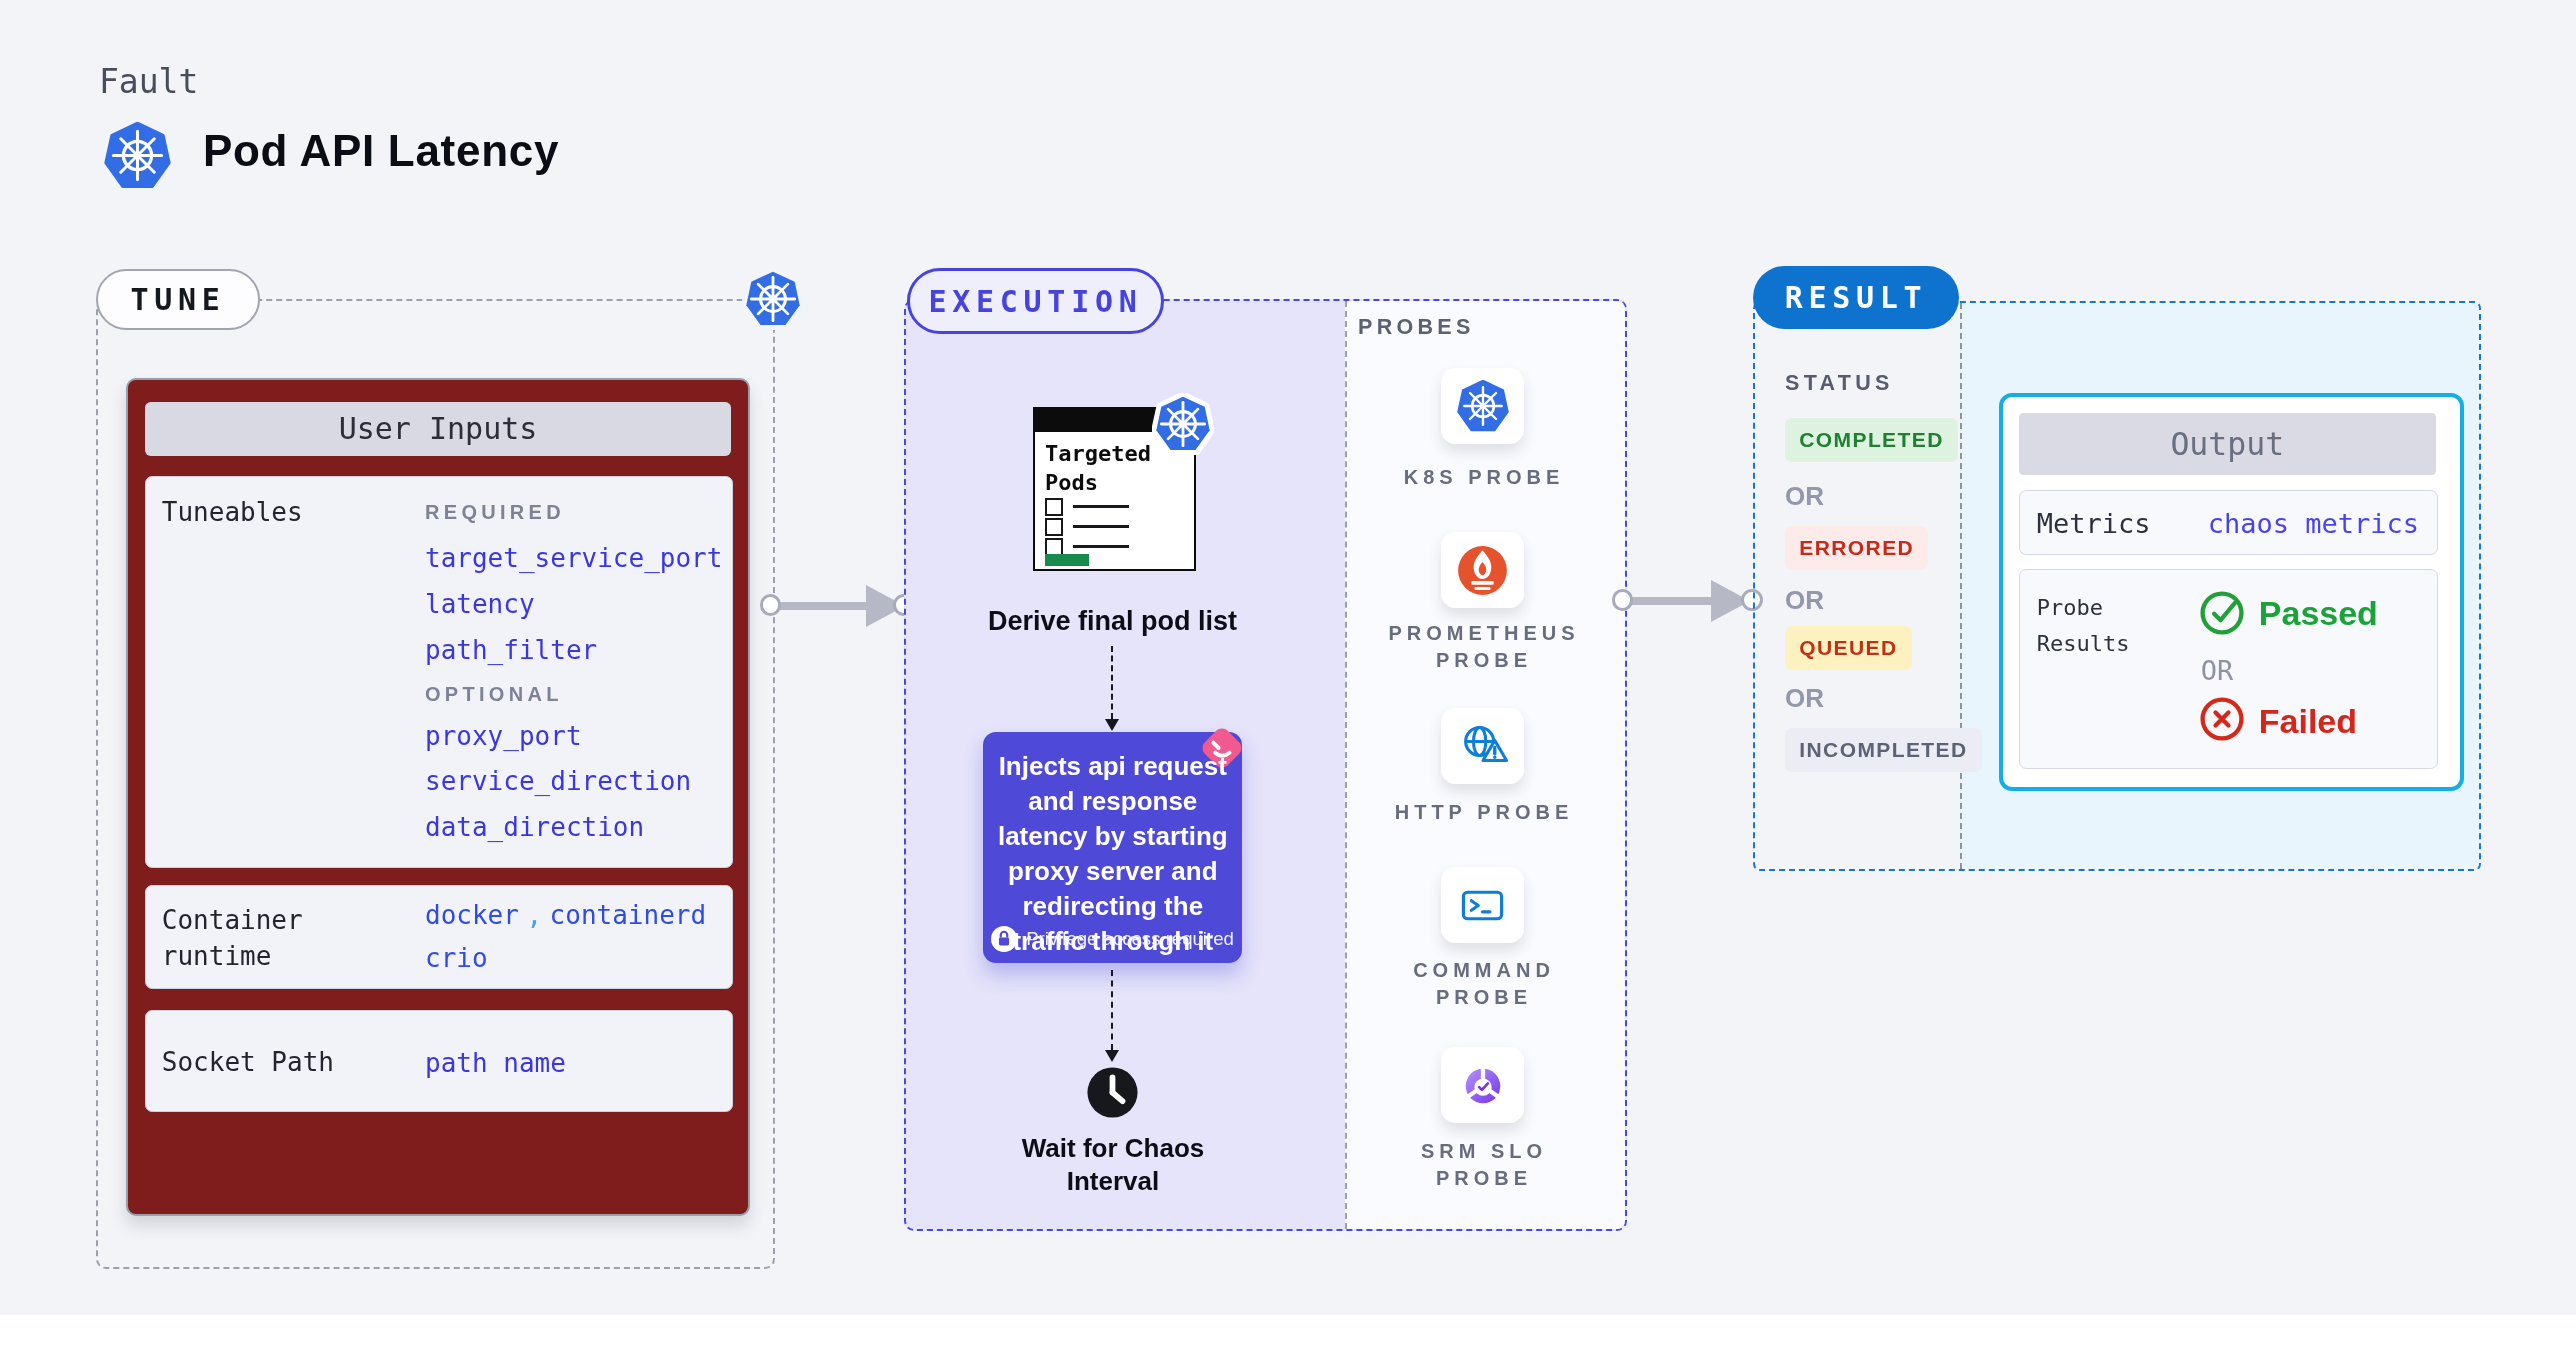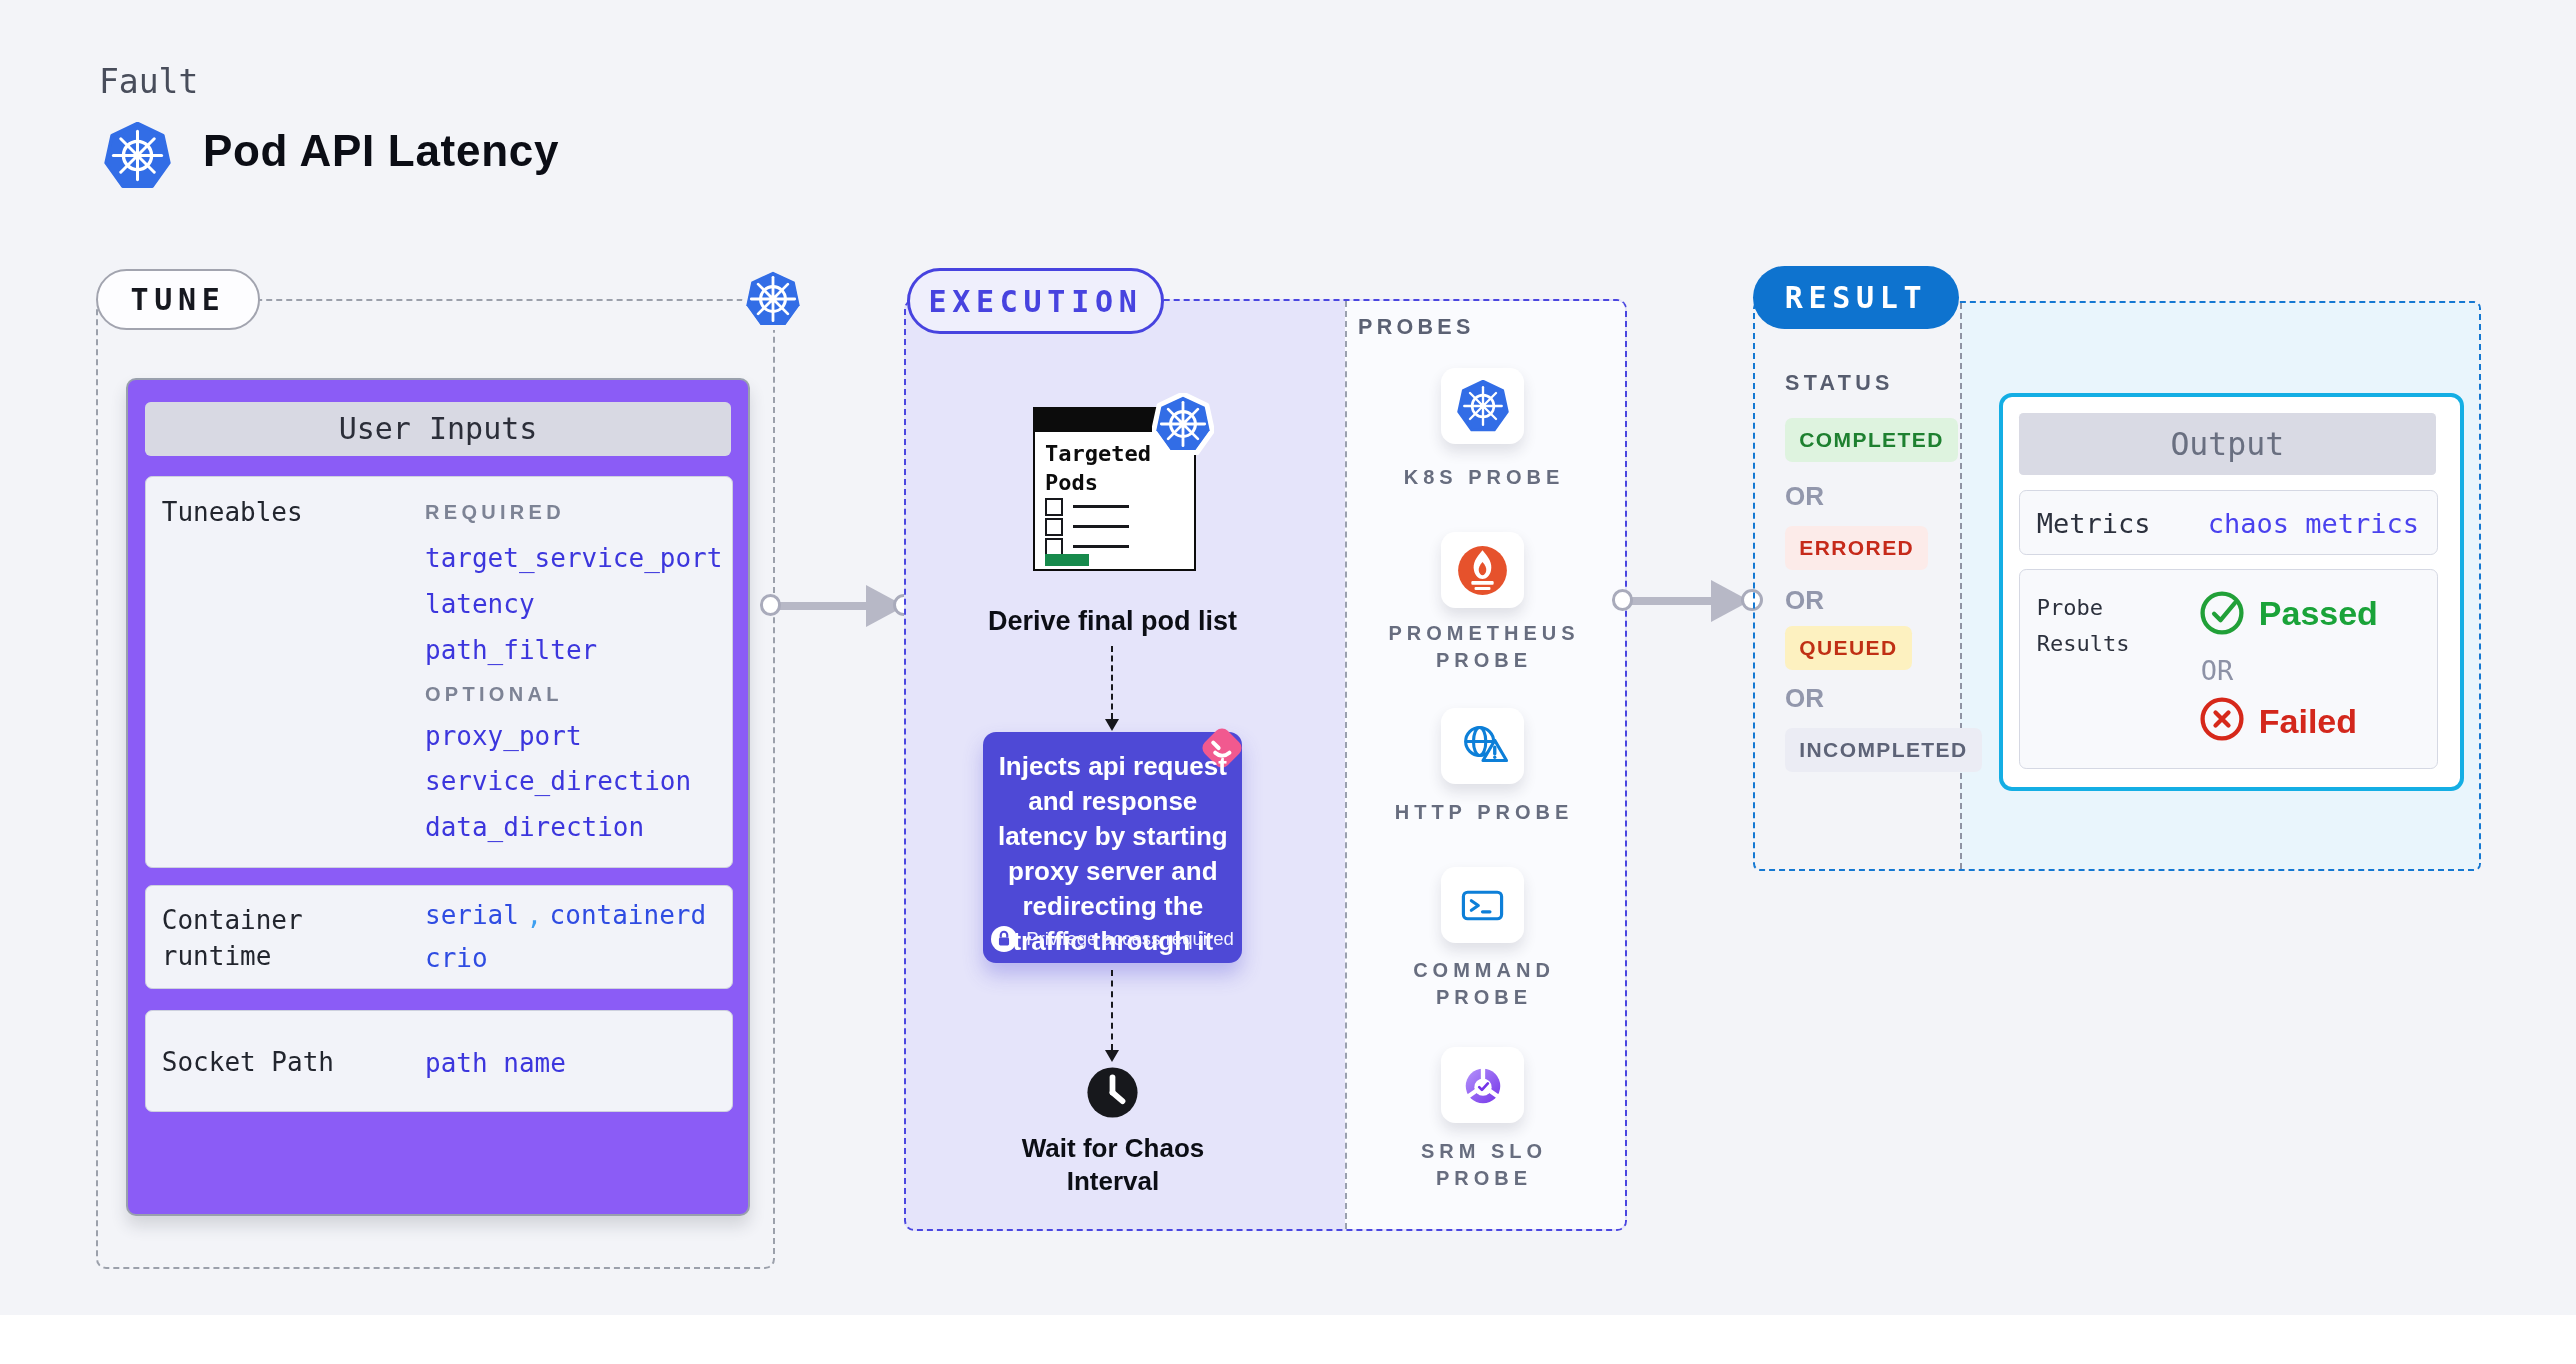--- a/index.html
+++ b/index.html
@@ -7,21 +7,21 @@
        font-family:"Liberation Sans","DejaVu Sans",sans-serif;overflow:hidden;}
   .abs{position:absolute;}
   .mono{font-family:"DejaVu Sans Mono",monospace;}
   .sans{font-family:"Liberation Sans","DejaVu Sans",sans-serif;}
   
   .pill{display:flex;align-items:center;justify-content:center;border-radius:34px;
         font-family:"DejaVu Sans Mono",monospace;font-weight:bold;font-size:30px;letter-spacing:5.7px;}
   
   .frame{border-radius:10px;}
   
-  .ui-card{background:#8b5cf6;border:2.1px solid #99a0ad;border-radius:10px;
+  .ui-card{background:#7f1d1d;border:2.1px solid #99a0ad;border-radius:10px;
            box-shadow:0 10px 15.8px rgba(45,50,70,.16);}
   .inner-box{background:#f2f3f9;border:1.4px solid #ced1de;border-radius:7.2px;}
   .param{font-family:"DejaVu Sans Mono",monospace;font-size:26px;color:#3c36dd;}
   .param-label{font-family:"DejaVu Sans Mono",monospace;font-size:26px;color:#22252e;}
   .group-label{font-weight:bold;font-size:20px;letter-spacing:4.3px;color:#7d8395;}
   
   .probe-card{background:#ffffff;border-radius:14.3px;box-shadow:0 7.2px 14.3px rgba(30,34,60,.12);
               display:flex;align-items:center;justify-content:center;}
   .probe-label{font-weight:bold;font-size:20px;letter-spacing:5px;color:#676d7f;
                text-align:center;line-height:27px;}
@@ -101,21 +101,21 @@
     <div class="abs param" style="left:279px;top:158px;">path_filter</div>
     <div class="abs group-label sans" style="left:279px;top:206px;">OPTIONAL</div>
     <div class="abs param" style="left:279px;top:244px;">proxy_port</div>
     <div class="abs param" style="left:279px;top:289px;">service_direction</div>
     <div class="abs param" style="left:279px;top:335px;">data_direction</div>
   </div>
 
   <div class="abs inner-box" style="left:17px;top:505px;width:586px;height:102px;">
     <div class="abs param-label" style="left:15.8px;top:15.8px;width:150px;line-height:36px;">Container runtime</div>
     <div class="abs" style="left:279px;top:14.3px;">
-      <span class="param" style="color:#2f4ce2;">serial</span>
+      <span class="param" style="color:#2f4ce2;">docker</span>
       <span class="param" style="color:#3f9ff0;margin:0 4.3px;">,</span>
       <span class="param" style="color:#2f4ce2;">containerd</span>
     </div>
     <div class="abs param" style="left:279px;top:57px;color:#2f4ce2;">crio</div>
   </div>
 
   <div class="abs inner-box" style="left:17px;top:630px;width:586px;height:100px;">
     <div class="abs param-label" style="left:15.8px;top:36px;">Socket Path</div>
     <div class="abs param" style="left:279px;top:37px;">path name</div>
   </div>

